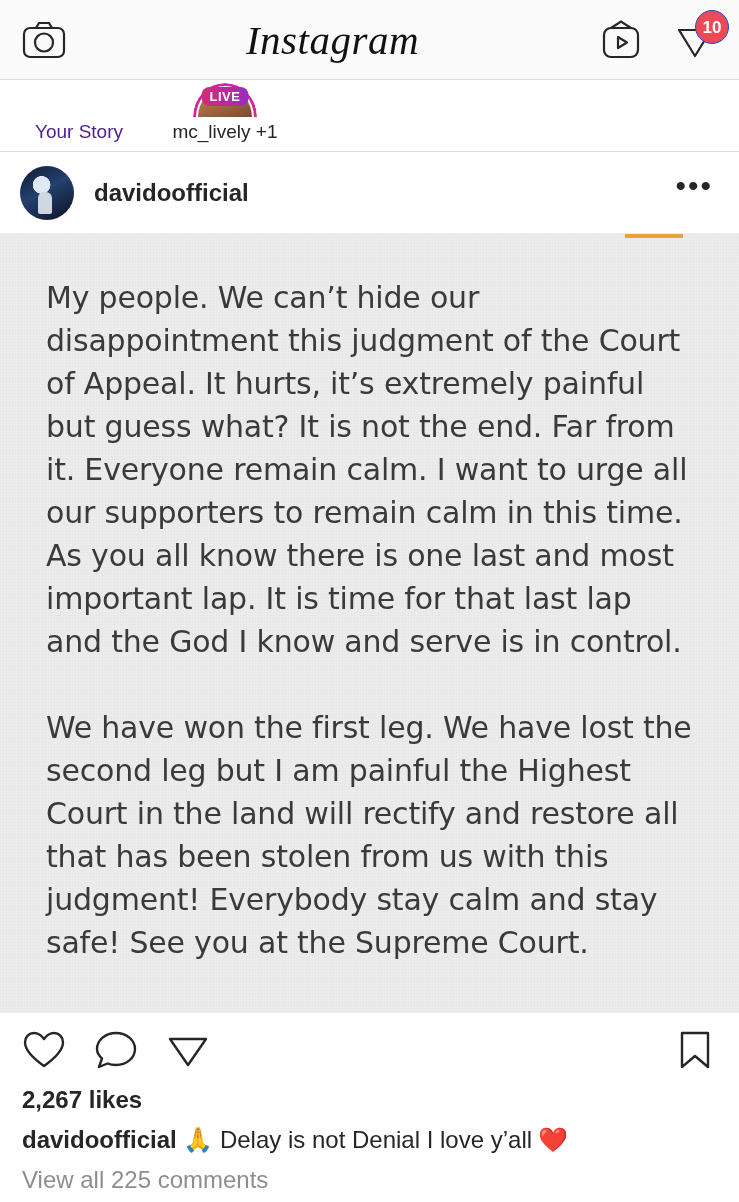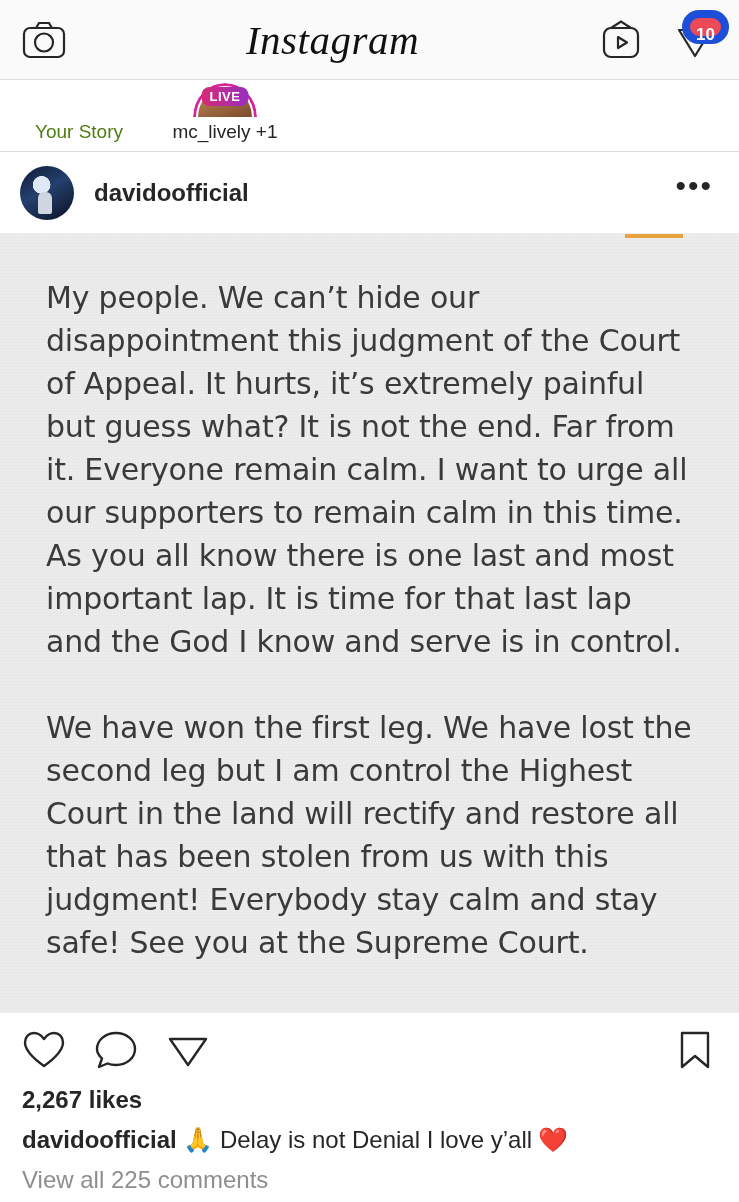--- a/index.html
+++ b/index.html
@@ -62,21 +62,21 @@
     background: #ed4956;
     color: #ffffff;
     font-size: 17px;
     font-weight: bold;
     border-radius: 20px;
     min-width: 34px;
     height: 34px;
     line-height: 34px;
     text-align: center;
     padding: 0 6px;
-    border: 8px solid #1d4ed8;
+    border: 1px solid #1d4ed8;
   }
 
   
   .stories {
     height: 72px;
     min-height: 72px;
     border-bottom: 1px solid #dddddd;
     display: flex;
     align-items: flex-end;
     padding: 0 6px 8px 6px;
@@ -115,21 +115,21 @@
   }
   .story-label {
     font-size: 19px;
     color: #262626;
     white-space: nowrap;
     overflow: hidden;
     text-overflow: ellipsis;
     max-width: 140px;
     text-align: center;
   }
-  .story-label.muted { color: #4d7c0f; margin-top: 48px; }
+  .story-label.muted { color: #4c1d95; margin-top: 48px; }
   .plus-badge {
     position: absolute;
     left: 88px;
     top: 2px;
     width: 28px;
     height: 28px;
     border-radius: 50%;
     background: #0095f6;
     color: #fff;
     font-size: 19px;
@@ -331,21 +331,21 @@
     <div class="avatar"></div>
     <div class="post-username">davidoofficial</div>
     <div class="dots">•••</div>
   </div>
 
   <div class="post-media">
     <div class="media-noise"></div>
     <div class="media-top-accent"></div>
     <div class="card-text">
       <p>My people. We can’t hide our disappointment this judgment of the Court of Appeal. It hurts, it’s extremely painful but guess what? It is not the end. Far from it. Everyone remain calm. I want to urge all our supporters to remain calm in this time. As you all know there is one last and most important lap.  It is time for that last lap and the God I know and serve is in control.</p>
-      <p>We have won the first leg. We have lost the second leg but I am control the Highest Court in the land will rectify and restore all that has been stolen from us with this judgment! Everybody stay calm and stay safe! See you at the Supreme Court.</p>
+      <p>We have won the first leg. We have lost the second leg but I am painful the Highest Court in the land will rectify and restore all that has been stolen from us with this judgment! Everybody stay calm and stay safe! See you at the Supreme Court.</p>
     </div>
   </div>
 
   <div class="actions">
     <div class="icon-btn">
       <svg width="44" height="42" viewBox="0 0 44 42" fill="none" stroke="#262626" stroke-width="2.4">
         <path d="M22 37 C8 27 3 20 3 13.5 C3 8 7 4 12 4 C16 4 19.5 6.5 22 10 C24.5 6.5 28 4 32 4 C37 4 41 8 41 13.5 C41 20 36 27 22 37 Z" stroke-linejoin="round"></path>
       </svg>
     </div>
     <div class="icon-btn">

